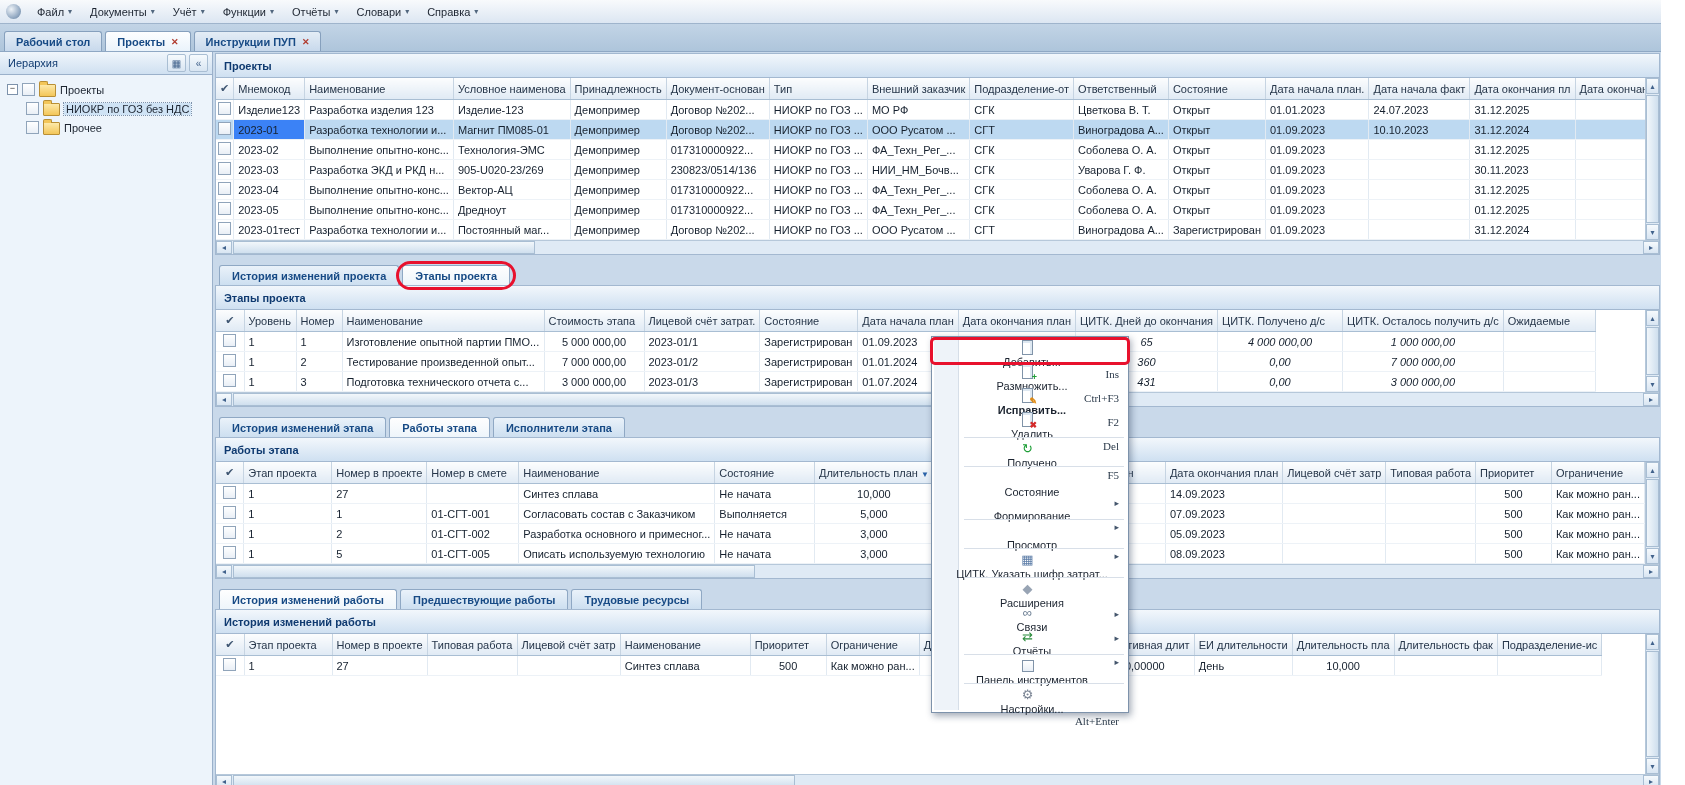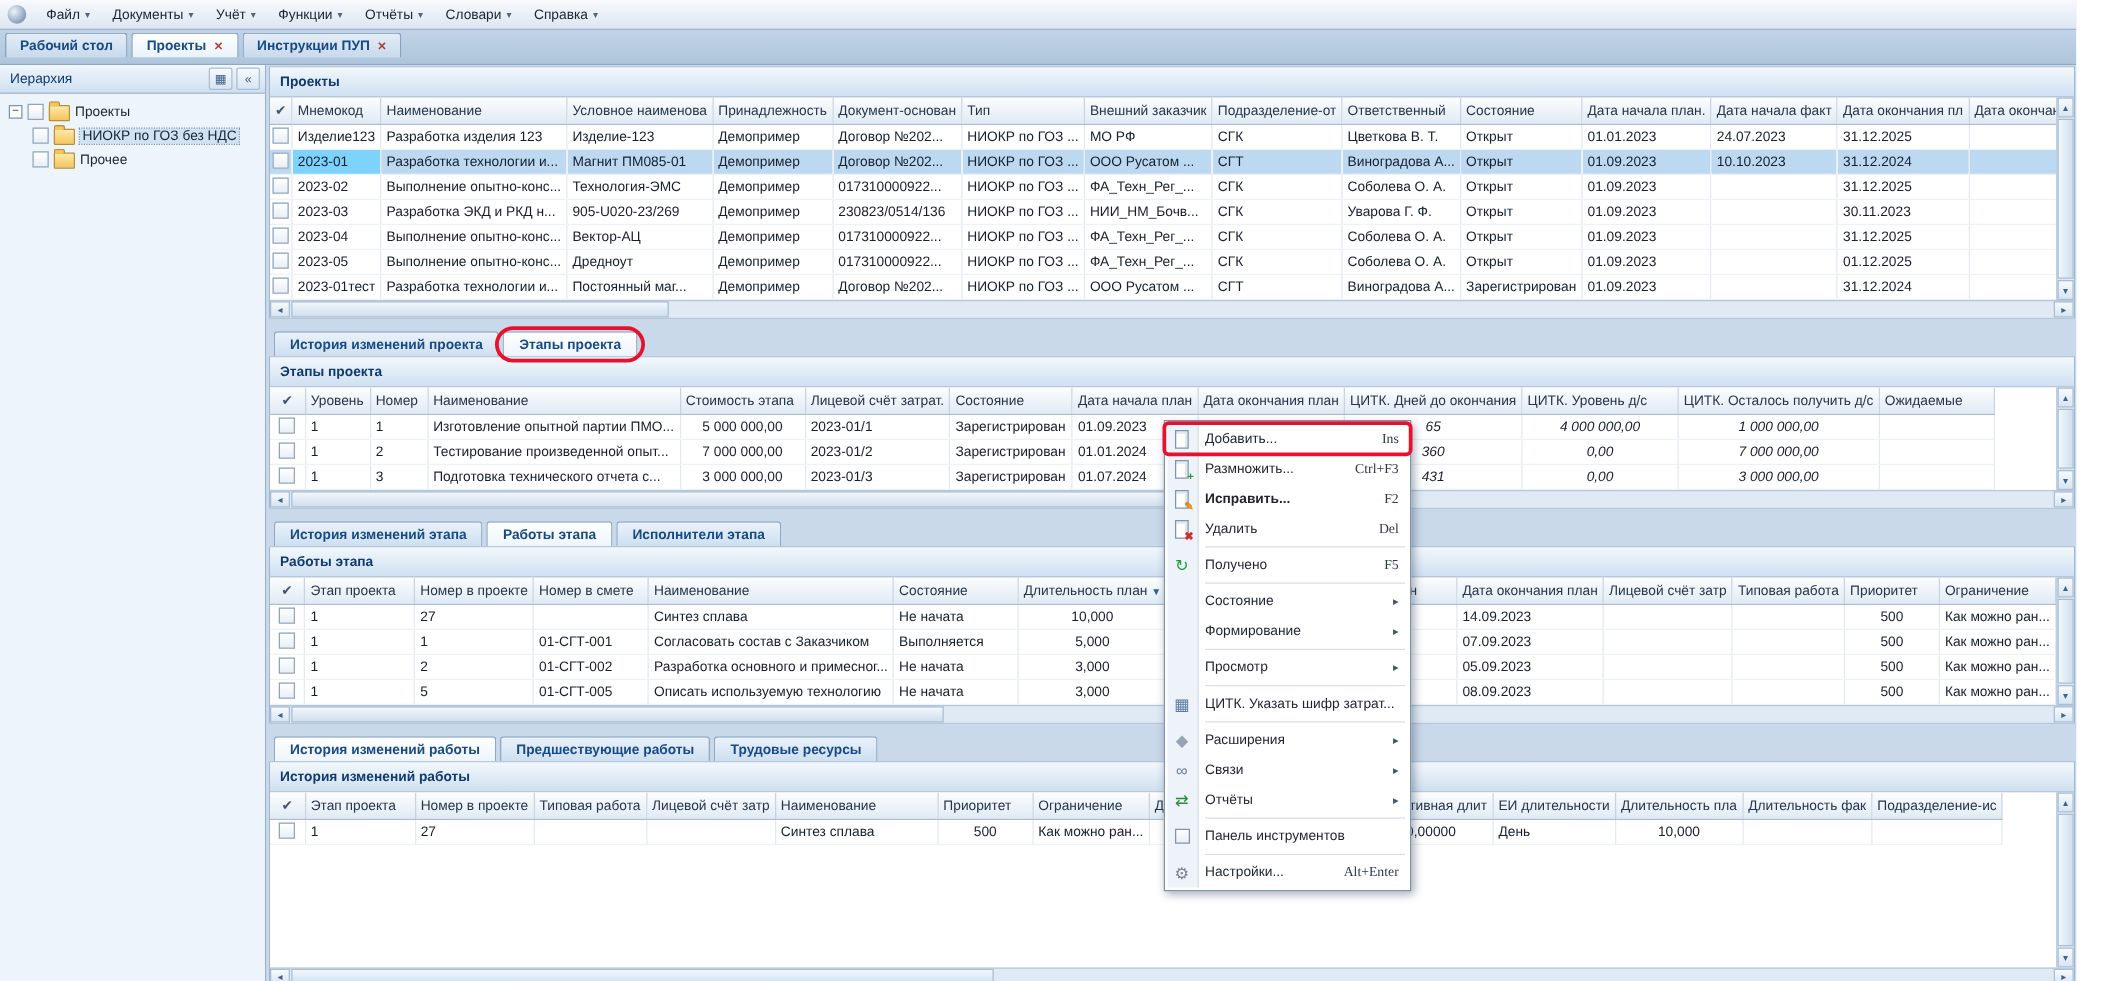--- a/index.html
+++ b/index.html
@@ -6,21 +6,21 @@
   body{font-family:"Liberation Sans",sans-serif;}
   .screen{position:relative;width:1661px;height:785px;overflow:hidden;background:#c9d9ea;font-size:11px;color:#1c2430;}
 
   
   .menubar{height:23px;display:flex;align-items:center;background:linear-gradient(#f8fafc,#dce6f2);border-bottom:1px solid #9fb4cc;}
   .applogo{width:15px;height:15px;margin:0 7px 0 6px;border-radius:50%;background:radial-gradient(circle at 35% 35%,#eef3f8,#8fa6c0 65%,#5d7894);}
   .mb-item{display:flex;align-items:center;gap:4px;padding:3px 9px;cursor:default;}
   .caret{font-size:8px;color:#51667e;}
 
   
-  .tabbar{height:25px;display:flex;align-items:flex-start;gap:3px;background:linear-gradient(#c2d4e6,#aec5db);padding:2px 0 0 4px;border-bottom:1px solid #8fa8c4;}
+  .tabbar{height:25px;display:flex;align-items:flex-end;gap:3px;background:linear-gradient(#c2d4e6,#aec5db);padding:2px 0 0 4px;border-bottom:1px solid #8fa8c4;}
   .ttab{display:flex;align-items:center;gap:6px;padding:4px 11px 3px;font-weight:bold;color:#174a85;background:linear-gradient(#e4edf6,#c8d9ec);border:1px solid #86a0bd;border-bottom:none;border-radius:3px 3px 0 0;}
   .ttab.active{background:linear-gradient(#fdfeff,#eaf3fb);}
   .ttab .x{font-size:9px;color:#b03a2e;font-weight:bold;}
 
   
   .content{display:flex;height:737px;}
   .sidebar{width:212px;background:#edf4fb;border-right:1px solid #9ab0ca;display:flex;flex-direction:column;}
   .side-head{height:22px;display:flex;align-items:center;padding:0 4px 0 8px;background:linear-gradient(#f0f6fc,#cfe0f1);border-bottom:1px solid #9ab0ca;color:#0f3a70;}
   .side-btns{margin-left:auto;display:flex;gap:3px;}
   .sbtn{width:17px;height:16px;display:flex;align-items:center;justify-content:center;font-size:10px;color:#41628c;background:linear-gradient(#f6fafd,#d8e5f2);border:1px solid #a9bed3;border-radius:2px;}
@@ -43,21 +43,21 @@
   .hist .tz{flex:1;}
   .thost{flex:1;overflow:hidden;background:#fff;}
 
   
   table.grid{border-collapse:collapse;table-layout:fixed;background:#fff;}
   .grid th{height:21px;padding:0 4px;text-align:left;font-weight:normal;font-size:11px;color:#26364a;background:linear-gradient(#fcfdfe,#e0eaf4);border-right:1px solid #c6d4e2;border-bottom:1px solid #a9bed3;white-space:nowrap;overflow:hidden;}
   .grid th.hch{text-align:center;color:#3f5672;}
   .grid td{height:19px;padding:0 4px;font-size:11px;color:#15202e;border-right:1px solid #e2eaf2;border-bottom:1px solid #edf2f7;white-space:nowrap;overflow:hidden;}
   .grid td.chk-c{text-align:center;padding:0;}
   .grid tr.sel td{background:#bdd9f1;}
-  .grid tr.sel td:nth-child(2){background:#7dd3fc;}
+  .grid tr.sel td:nth-child(2){background:#3b82f6;}
   .ar{text-align:center;}
   .it{font-style:italic;}
   .sort{font-size:8px;color:#2a62a8;margin-left:3px;}
 
   
   .hscroll{flex:none;height:13px;background:#dfeaf5;border-top:1px solid #b6c8da;display:flex;align-items:stretch;}
   .sb{width:14px;display:flex;align-items:center;justify-content:center;font-size:8px;color:#41628c;background:linear-gradient(#f6fafd,#d8e5f2);border:1px solid #a9bed3;flex:none;}
   .hthumb{background:linear-gradient(#f2f7fb,#cfdfee);border:1px solid #a9bed3;margin:0 1px;flex:none;}
   .sb.right{margin-left:auto;}
   .vscroll{flex:none;width:13px;background:#dfeaf5;border-left:1px solid #b6c8da;display:flex;flex-direction:column;}
@@ -65,21 +65,21 @@
   .vthumb{flex:1;background:linear-gradient(90deg,#f2f7fb,#cfdfee);border:1px solid #a9bed3;margin:1px 0;}
 
   
   .subtabs{flex:none;height:27px;display:flex;gap:3px;align-items:flex-end;padding:3px 0 0 4px;}
   .stab{position:relative;padding:4px 12px 3px;font-weight:bold;color:#174a85;background:linear-gradient(#eaf2fa,#cddff0);border:1px solid #8fa8c4;border-bottom:none;border-radius:3px 3px 0 0;white-space:nowrap;}
   .stab.active{background:linear-gradient(#fefefe,#eef5fb);}
 
   
   .context-menu{position:absolute;left:931px;top:336px;width:192px;background:#fff;border:1px solid #7d92ab;box-shadow:2px 3px 7px rgba(20,40,70,.4);padding:2px;z-index:50;}
   .context-menu::before{content:"";position:absolute;left:2px;top:2px;bottom:2px;width:24px;background:#eef3f9;border-right:1px solid #d6dee8;}
-  .mi{position:relative;display:flex;align-items:center;height:24px;padding:0 7px 0 2px;}
+  .mi{position:relative;display:flex;align-items:center;height:24px;padding:0 7px 0 2px;flex-direction:column;}
   .mi.b .lab{font-weight:bold;}
   .mi .lab{margin-left:9px;white-space:nowrap;}
   .mi .sc{margin-left:auto;color:#2b3a4a;font-family:Liberation Serif, serif;}
   .mi .arr{margin-left:auto;font-size:9px;color:#44566c;}
   .msep{height:1px;background:#d8dfe8;margin:2px 2px 2px 30px;position:relative;}
   .mi-icon{position:relative;width:19px;height:17px;flex:none;display:flex;align-items:center;justify-content:center;font-size:13px;line-height:1;}
   .mi-icon.sheet::before{content:"";position:absolute;left:4px;top:1px;width:9px;height:13px;background:#fff;border:1px solid #8093a8;box-shadow:inset -2px 2px 0 rgba(214,226,238,.8);}
   .mi-icon .ovl{position:absolute;right:0;bottom:-2px;font-size:9px;font-weight:bold;}
   .mi-icon .box{width:10px;height:10px;border:1px solid #8093a8;background:linear-gradient(#fff,#e9eff6);}
 
@@ -381,21 +381,21 @@
                     <th class="hch">✔</th>
                     <th><span>Уровень</span></th>
                     <th><span>Номер</span></th>
                     <th><span>Наименование</span></th>
                     <th><span>Стоимость этапа</span></th>
                     <th><span>Лицевой счёт затрат.</span></th>
                     <th><span>Состояние</span></th>
                     <th><span>Дата начала план</span></th>
                     <th><span>Дата окончания план</span></th>
                     <th><span>ЦИТК. Дней до окончания</span></th>
-                    <th><span>ЦИТК. Уровень д/с</span></th>
+                    <th><span>ЦИТК. Получено д/с</span></th>
                     <th><span>ЦИТК. Осталось получить д/с</span></th>
                     <th><span>Ожидаемые</span></th>
                   </tr>
                 </thead>
                 <tbody>
                   <tr>
                     <td class="chk-c"><span class="cbx"></span></td>
                     <td>1</td>
                     <td>1</td>
                     <td>Изготовление опытной партии ПМО...</td>

